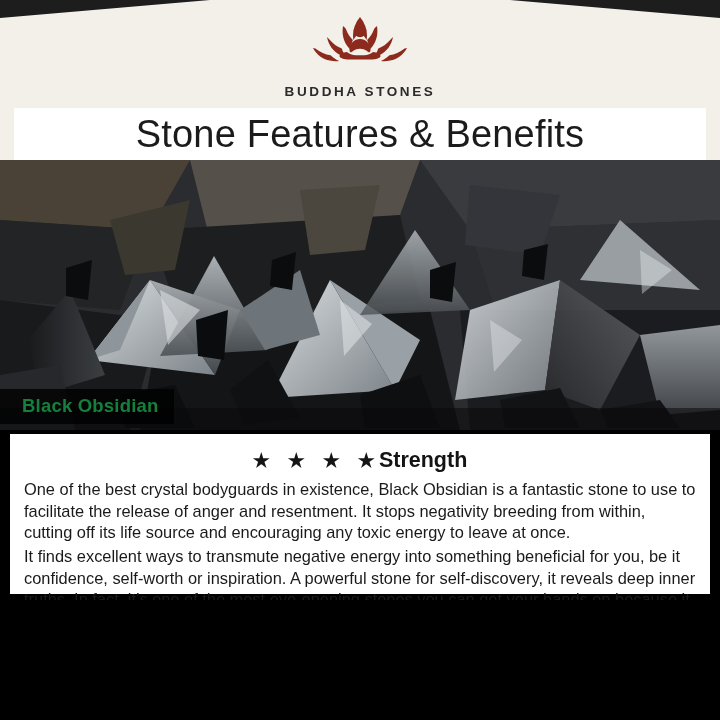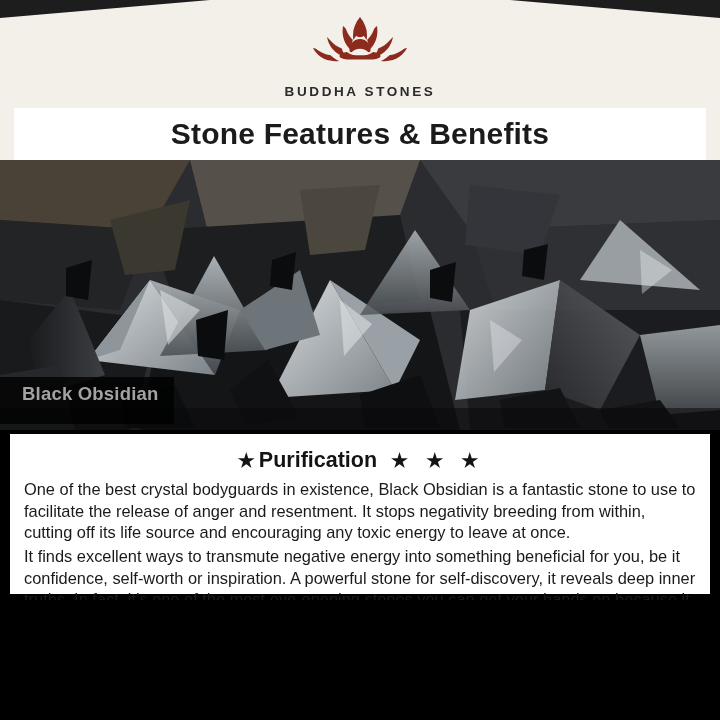--- a/index.html
+++ b/index.html
@@ -68,45 +68,45 @@
     left: 14px;
     right: 14px;
     top: 108px;
     height: 52px;
     background: #ffffff;
     display: flex;
     align-items: center;
     justify-content: center;
   }
   .title-band .title {
-    font-size: 30px;
-    font-weight: bold;
+    font-size: 38px;
+    font-weight: normal;
     color: #1b1b1b;
     letter-spacing: 0.2px;
   }
 
   
   .photo {
     position: absolute;
     left: 0; top: 160px;
     width: 720px;
     height: 270px;
     overflow: hidden;
     background: #16161a;
   }
   .photo svg { display: block; }
   .caption {
     position: absolute;
     left: 0;
     bottom: 6px;
     background: rgba(0,0,0,0.78);
-    color: #a3a3a3;
+    color: #15803d;
     font-size: 18.5px;
     font-weight: bold;
-    padding: 6px 16px 19px 22px;
+    padding: 6px 16px 7px 22px;
     letter-spacing: 0.2px;
   }
 
   
   .body-card {
     position: absolute;
     left: 10px;
     right: 10px;
     top: 434px;
     bottom: 6px;
@@ -251,30 +251,30 @@
       <polygon points="640,90 672,110 642,134" fill="#eceff1" opacity="0.4"></polygon>
       <rect x="0" y="248" width="720" height="22" fill="#0a0a0b" opacity="0.55"></rect>
     </svg>
     <div class="caption">Black Obsidian</div>
   </div>
 
   <div class="body-card">
     <div class="benefits">
       <span class="benefit">
         <span class="star">★</span>
-        <span>Purification</span>
-      </span>
-      <span class="benefit">
-        <span class="star">★</span>
-      </span>
-      <span class="benefit">
-        <span class="star">★</span>
-      </span>
-      <span class="benefit">
-        <span class="star">★</span>
+      </span>
+      <span class="benefit">
+        <span class="star">★</span>
+      </span>
+      <span class="benefit">
+        <span class="star">★</span>
+      </span>
+      <span class="benefit">
+        <span class="star">★</span>
+        <span>Strength</span>
       </span>
     </div>
 
     <p class="para">One of the best crystal bodyguards in existence, Black Obsidian is a fantastic stone to use to facilitate the release of anger and resentment. It stops negativity breeding from within, cutting off its life source and encouraging any toxic energy to leave at once.</p>
     <p class="para">It finds excellent ways to transmute negative energy into something beneficial for you, be it confidence, self-worth or inspiration. A powerful stone for self-discovery, it reveals deep inner truths. In fact, it’s one of the most eye-opening stones you can get your hands on because it doesn’t hold back.</p>
   </div>
 
 </div>
 
 </body></html>

